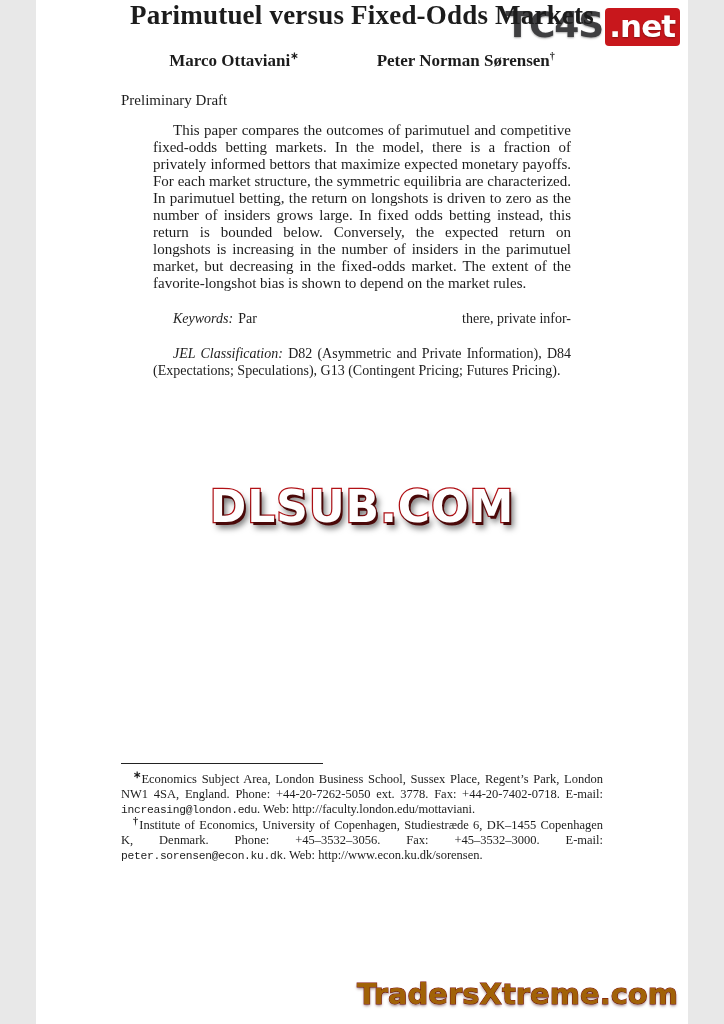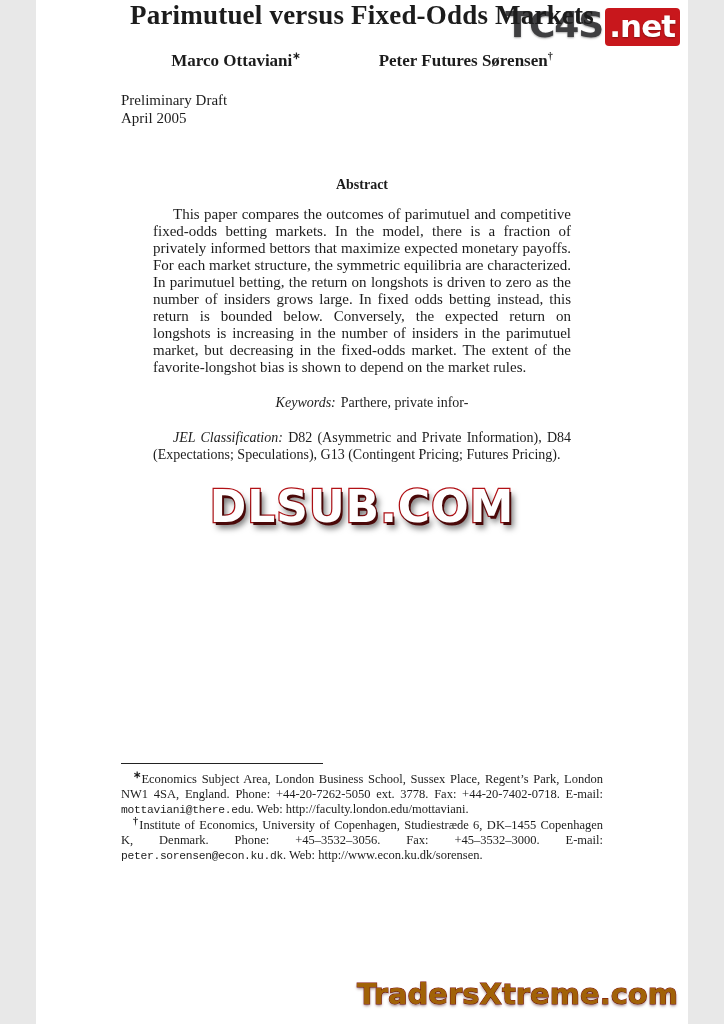--- a/index.html
+++ b/index.html
@@ -15,21 +15,21 @@
   .authors { margin-top:20px; display:flex; justify-content:center; gap:78px;
              font-size:17px; font-weight:bold;text-align:center; }
   .sup-mark { font-size:10px; vertical-align:super; line-height:0; font-weight:bold; }
   .draft { margin-top:20px; text-align:left; font-size:15px; line-height:18px; }
 
   .abstract-wrap { margin:0 32px; }
   .abstract-heading { margin-top:50px; text-align:center; font-size:14px; font-weight:bold; }
   .abstract-text { margin-top:13px; font-size:15px; line-height:17px;
                    text-align:justify; text-indent:20px; }
   .keywords { margin-top:18px; font-size:14px; line-height:17px; }
-  .keywords-l1 { display:flex; justify-content:center; padding-left:20px; }
+  .keywords-l1 { display:flex; justify-content:space-between; padding-left:20px; }
   .kw-start { white-space:nowrap; }
   .kw-label { margin-right:5px; }
   .jel { margin-top:18px; font-size:14px; line-height:17px; text-align:justify; text-indent:20px; }
   .em { font-style:italic; }
 
   .footnotes { position:absolute; left:85px; right:85px; top:763px;
                font-size:12.5px; line-height:15px; }
   .fn-rule { width:202px; border-top:1px solid #222; margin-bottom:8px; }
   .footnote { text-align:justify; text-indent:12px; }
   .mono { font-family:"Liberation Mono", monospace; font-size:11.3px; letter-spacing:-.3px; }
@@ -56,50 +56,48 @@
 <div class="page">
 
   <div class="wm-top"><span>TC4S</span><span class="net">.net</span></div>
 
   <div class="content">
 
     <h1 class="paper-title">Parimutuel versus Fixed-Odds Markets</h1>
 
     <div class="authors">
       <span><span>Marco Ottaviani</span><span class="sup-mark">∗</span></span>
-      <span><span>Peter Futures Sørensen</span><span class="sup-mark">†</span></span>
+      <span><span>Peter Norman Sørensen</span><span class="sup-mark">†</span></span>
     </div>
 
     <div class="draft">
       <div>Preliminary Draft</div>
-      <div>April 2005</div>
     </div>
 
     <div class="abstract-wrap">
-      <div class="abstract-heading">Abstract</div>
       <p class="abstract-text">This paper compares the outcomes of parimutuel and competitive fixed-odds betting markets. In the model, there is a fraction of privately informed bettors that maximize expected monetary payoffs. For each market structure, the symmetric equilibria are characterized. In parimutuel betting, the return on longshots is driven to zero as the number of insiders grows large. In fixed odds betting instead, this return is bounded below. Conversely, the expected return on longshots is increasing in the number of insiders in the parimutuel market, but decreasing in the fixed-odds market. The extent of the favorite-longshot bias is shown to depend on the market rules.</p>
 
       <div class="keywords">
         <div class="keywords-l1">
           <span class="kw-start"><span class="em kw-label">Keywords:</span><span>Par</span></span>
           <span>there, private infor-</span>
         </div>
       </div>
 
       <p class="jel">
         <span class="em">JEL Classification:</span>
         <span>D82 (Asymmetric and Private Information), D84 (Expectations; Speculations), G13 (Contingent Pricing; Futures Pricing).</span>
       </p>
     </div>
   </div>
 
   <div class="footnotes">
     <div class="fn-rule"></div>
 
-    <p class="footnote"><span class="sup-mark">∗</span><span>Economics Subject Area, London Business School, Sussex Place, Regent’s Park, London NW1 4SA, England. Phone: +44-20-7262-5050 ext. 3778. Fax: +44-20-7402-0718. E-mail: </span><span class="mono">mottaviani@there.edu</span><span>. Web: http://faculty.london.edu/mottaviani.</span></p>
+    <p class="footnote"><span class="sup-mark">∗</span><span>Economics Subject Area, London Business School, Sussex Place, Regent’s Park, London NW1 4SA, England. Phone: +44-20-7262-5050 ext. 3778. Fax: +44-20-7402-0718. E-mail: </span><span class="mono">increasing@london.edu</span><span>. Web: http://faculty.london.edu/mottaviani.</span></p>
 
     <p class="footnote"><span class="sup-mark">†</span><span>Institute of Economics, University of Copenhagen, Studiestræde 6, DK–1455 Copenhagen K, Denmark. Phone: +45–3532–3056. Fax: +45–3532–3000. E-mail: </span><span class="mono">peter.sorensen@econ.ku.dk</span><span>. Web: http://www.econ.ku.dk/sorensen.</span></p>
   </div>
 
   <div class="wm-mid">DLSUB.COM</div>
 
   <div class="wm-bottom">TradersXtreme.com</div>
 
 </div>
 

